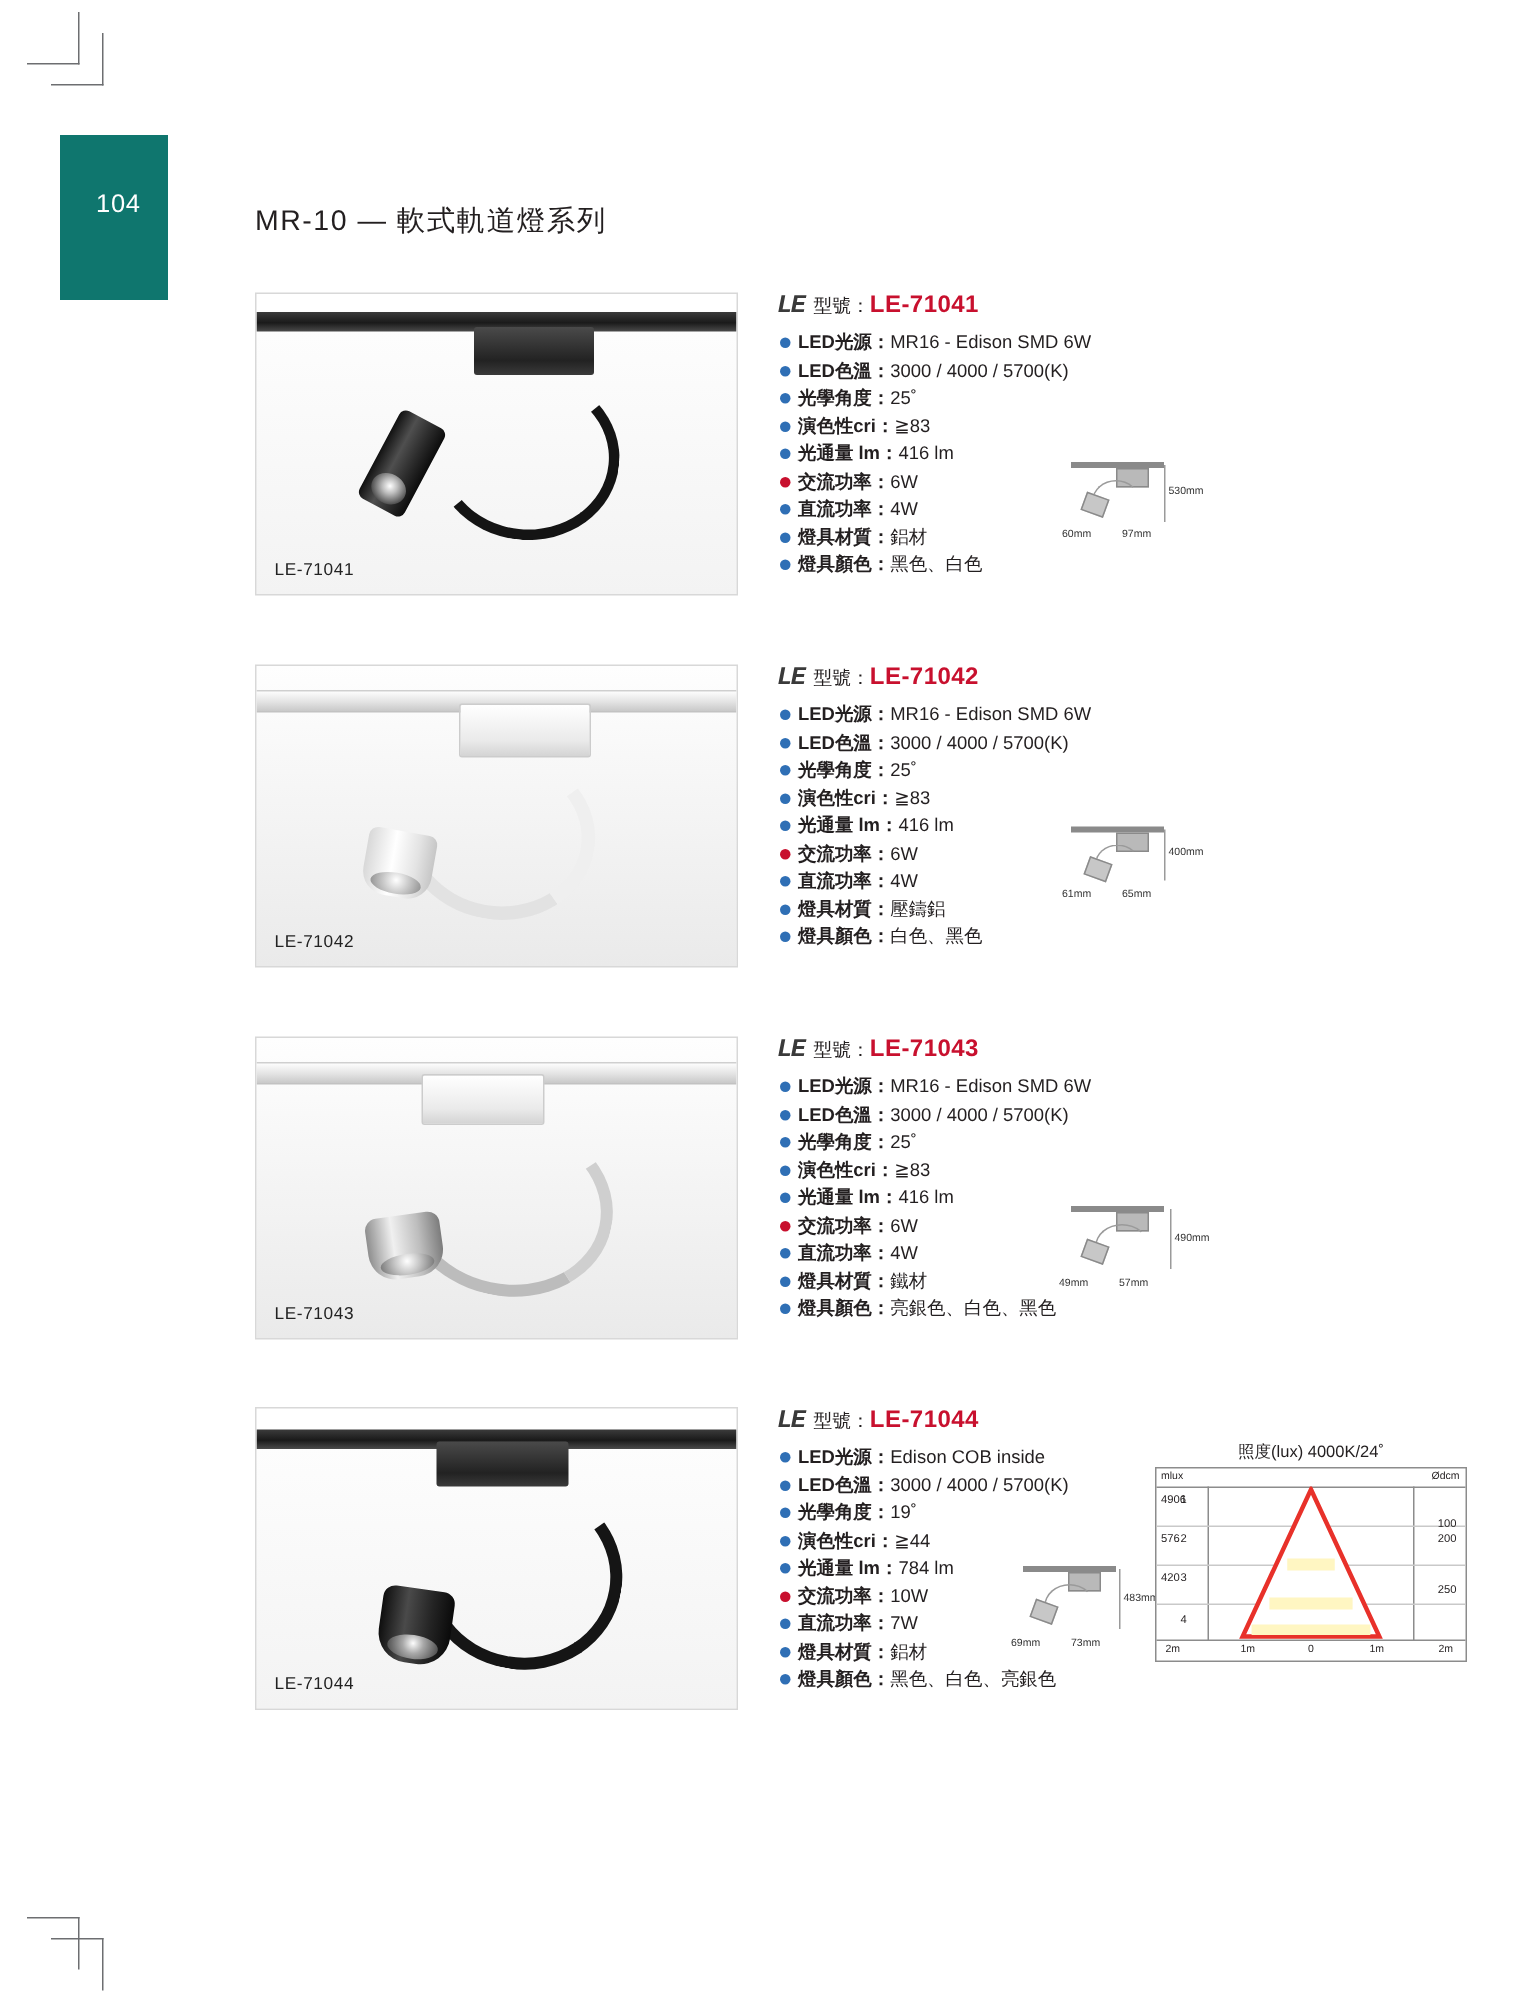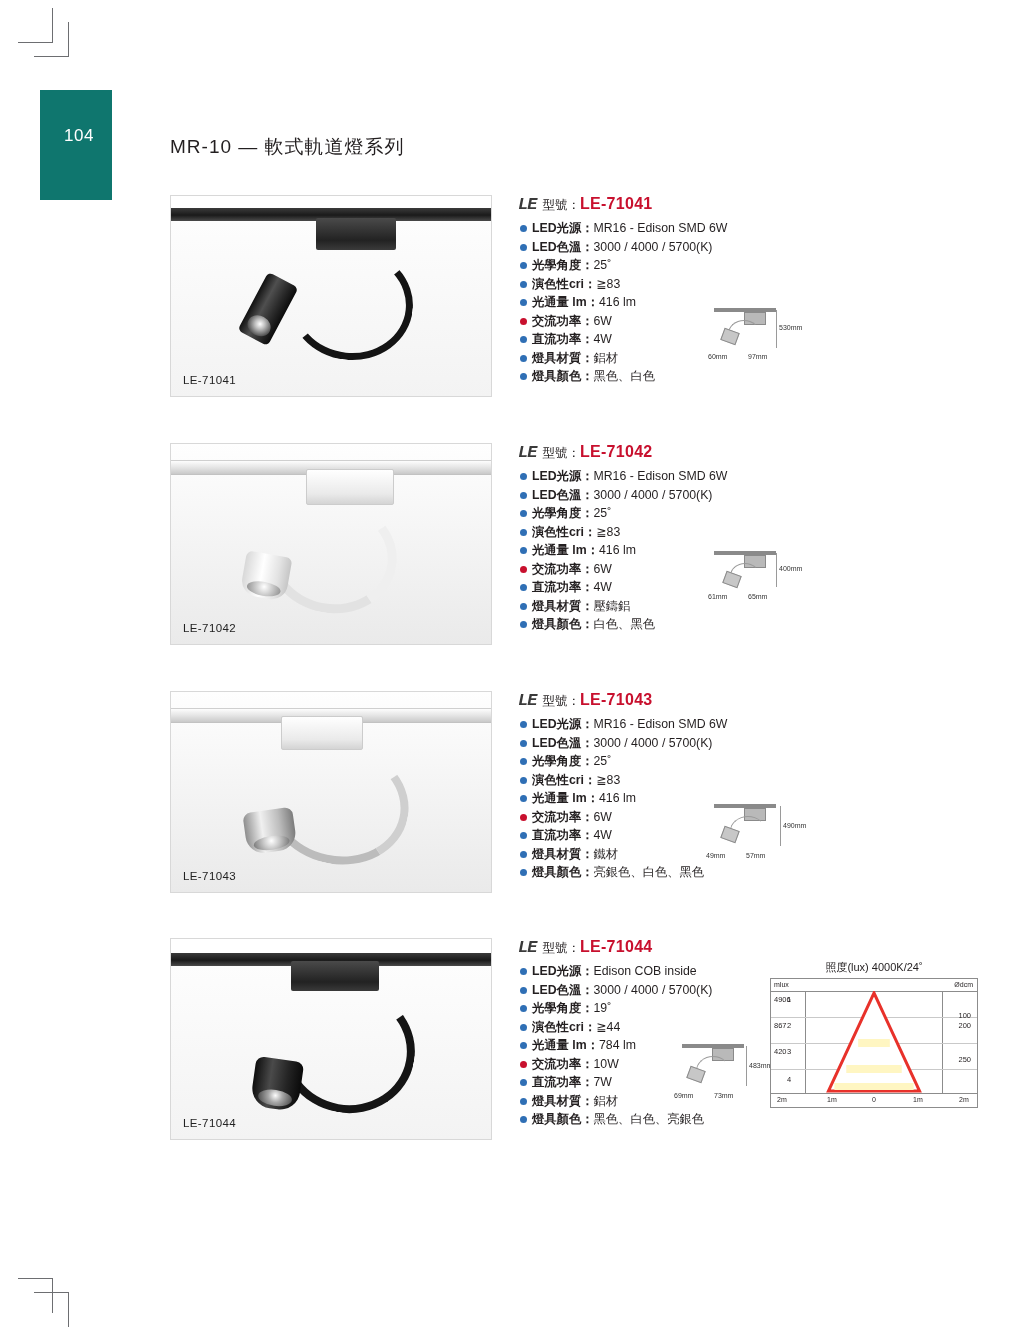--- a/index.html
+++ b/index.html
@@ -663,21 +663,21 @@
         <rect x="76" y="74" width="56" height="8" fill="#fff6c2"></rect>
         <rect x="64" y="92" width="80" height="7" fill="#fff6c2"></rect>
       </svg>
 
       <div class="pc-idx" style="top:16px;">1</div>
       <div class="pc-idx" style="top:42px;">2</div>
       <div class="pc-idx" style="top:68px;">3</div>
       <div class="pc-idx" style="top:96px;">4</div>
 
       <div class="pc-lux" style="top:16px;">4906</div>
-      <div class="pc-lux" style="top:42px;">867</div>
+      <div class="pc-lux" style="top:42px;">576</div>
       <div class="pc-lux" style="top:68px;">420</div>
 
       <div class="pc-dia" style="top:16px;margin-top:16px;">100</div>
       <div class="pc-dia" style="top:42px;">200</div>
       <div class="pc-dia" style="top:76px;">250</div>
 
       <div class="pc-axis">
         <span style="left:6px;">2m</span>
         <span style="left:56px;">1m</span>
         <span style="left:101px;">0</span>

